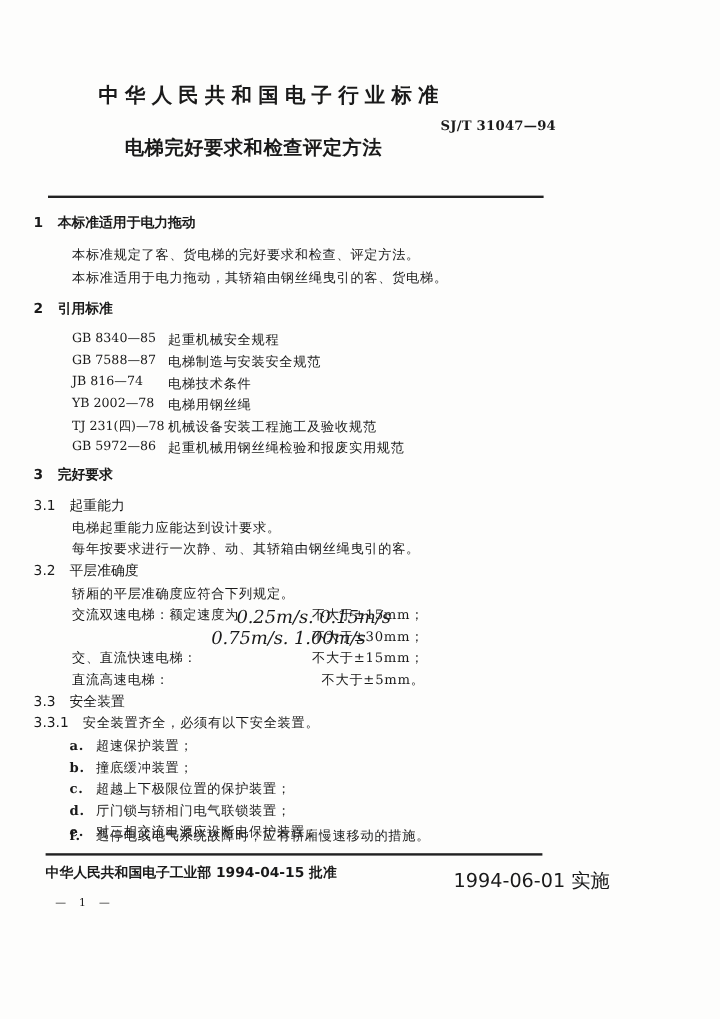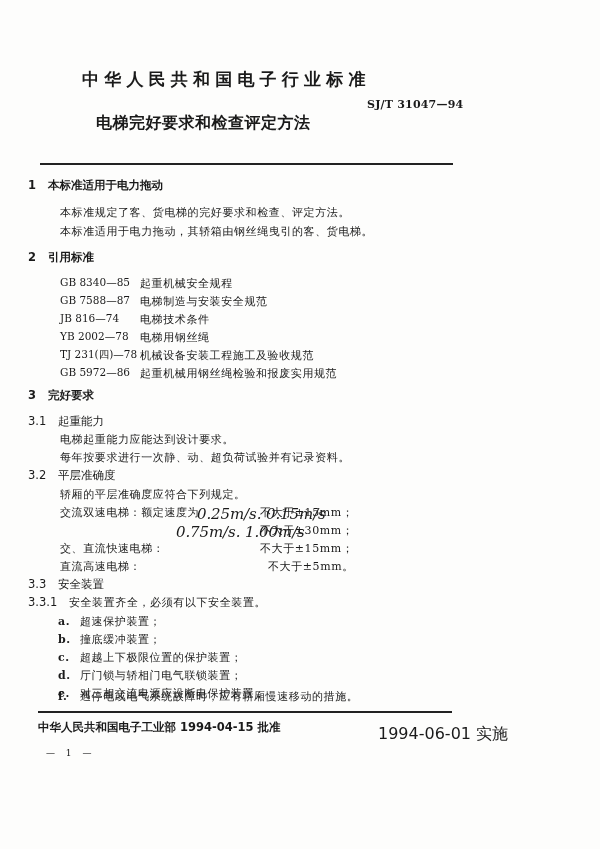--- a/index.html
+++ b/index.html
@@ -12,21 +12,21 @@
       font-family: "DejaVu Serif", "Liberation Serif", serif;
       color: #1a1a1a;
     }
     .abs { position: absolute; white-space: nowrap; }
     .sans { font-family: "DejaVu Sans", "Liberation Sans", sans-serif; }
     .serif { font-family: "DejaVu Serif", "Liberation Serif", serif; }
     .bold { font-weight: bold; }
 
     .std-header { left: 82px; top: 68px; font-size: 17px; letter-spacing: 5.2px; }
     .std-code { left: 367px; top: 98px; font-size: 11px; letter-spacing: 0.2px; }
-    .doc-title { left: 96px; top: 113px; font-size: 16px; letter-spacing: 0.5px; }
+    .doc-title { left: 104px; top: 113px; font-size: 16px; letter-spacing: 0.5px; }
 
     .rule { position: absolute; height: 2px; background: #222; }
     .rule-top { left: 40px; top: 163px; width: 413px; }
     .rule-bottom { left: 38px; top: 711px; width: 414px; }
 
     .sec { font-size: 11.5px; }
     .body { font-size: 11px; letter-spacing: 0.6px; }
     .ref-code { font-size: 10.5px; }
     .small { font-size: 15px; font-style: italic; }
 
@@ -78,21 +78,21 @@
 <div class="abs sans bold sec" style="left:28px; top:388px;">
   <span>3</span>
   <span style="margin-left:8px;">完好要求</span>
 </div>
 
 <div class="abs sec" style="left:28px; top:414px;">
   <span class="sans">3.1</span>
   <span style="margin-left:8px;">起重能力</span>
 </div>
 <div class="abs body" style="left:60px; top:432px;">电梯起重能力应能达到设计要求。</div>
-<div class="abs body" style="left:60px; top:450px;">每年按要求进行一次静、动、超负荷试验并有记录资料。</div>
+<div class="abs body" style="left:60px; top:450px;">每年按要求进行一次静、动、其轿箱由钢丝绳曳引的客。</div>
 
 <div class="abs sec" style="left:28px; top:468px;">
   <span class="sans">3.2</span>
   <span style="margin-left:8px;">平层准确度</span>
 </div>
 <div class="abs body" style="left:60px; top:487px;">轿厢的平层准确度应符合下列规定。</div>
 
 <div>
   <div class="abs body" style="left:60px; top:505px;">交流双速电梯：额定速度为</div>
   <div class="abs small" style="left:197px; top:505px; letter-spacing:-0.1px;">0.25m/s. 0.15m/s</div>

